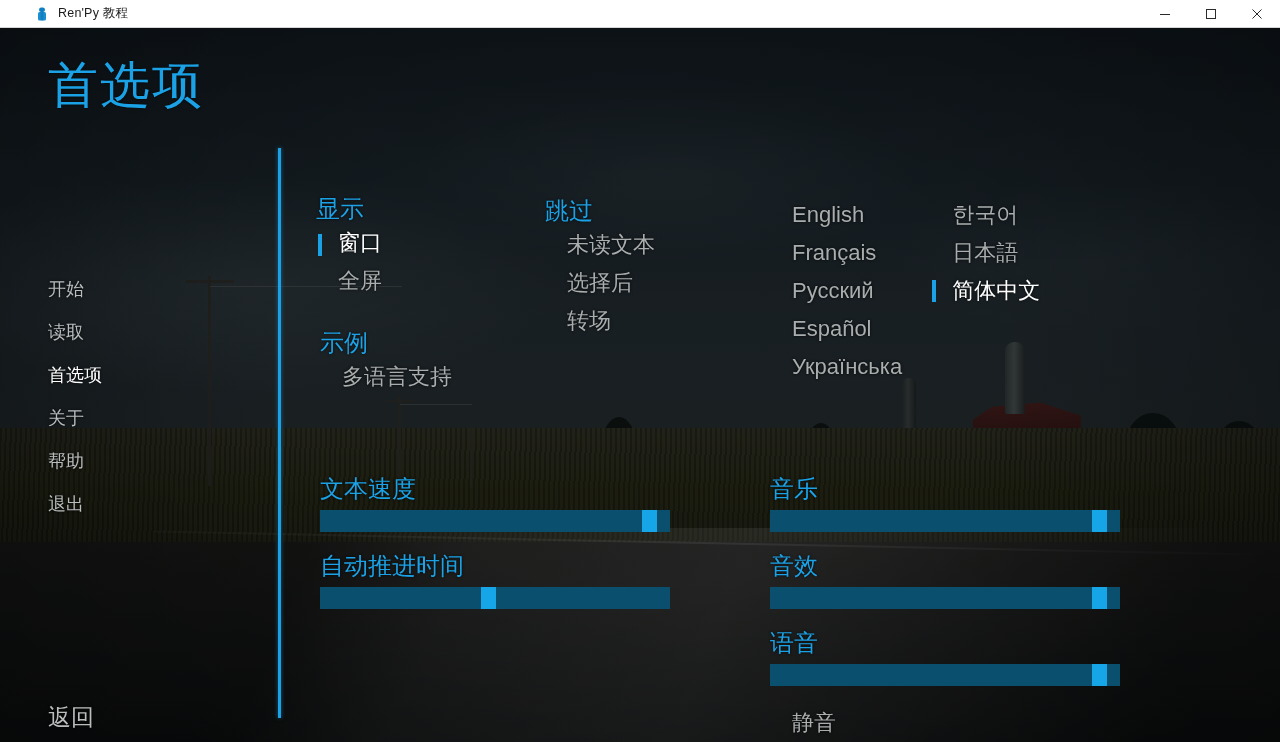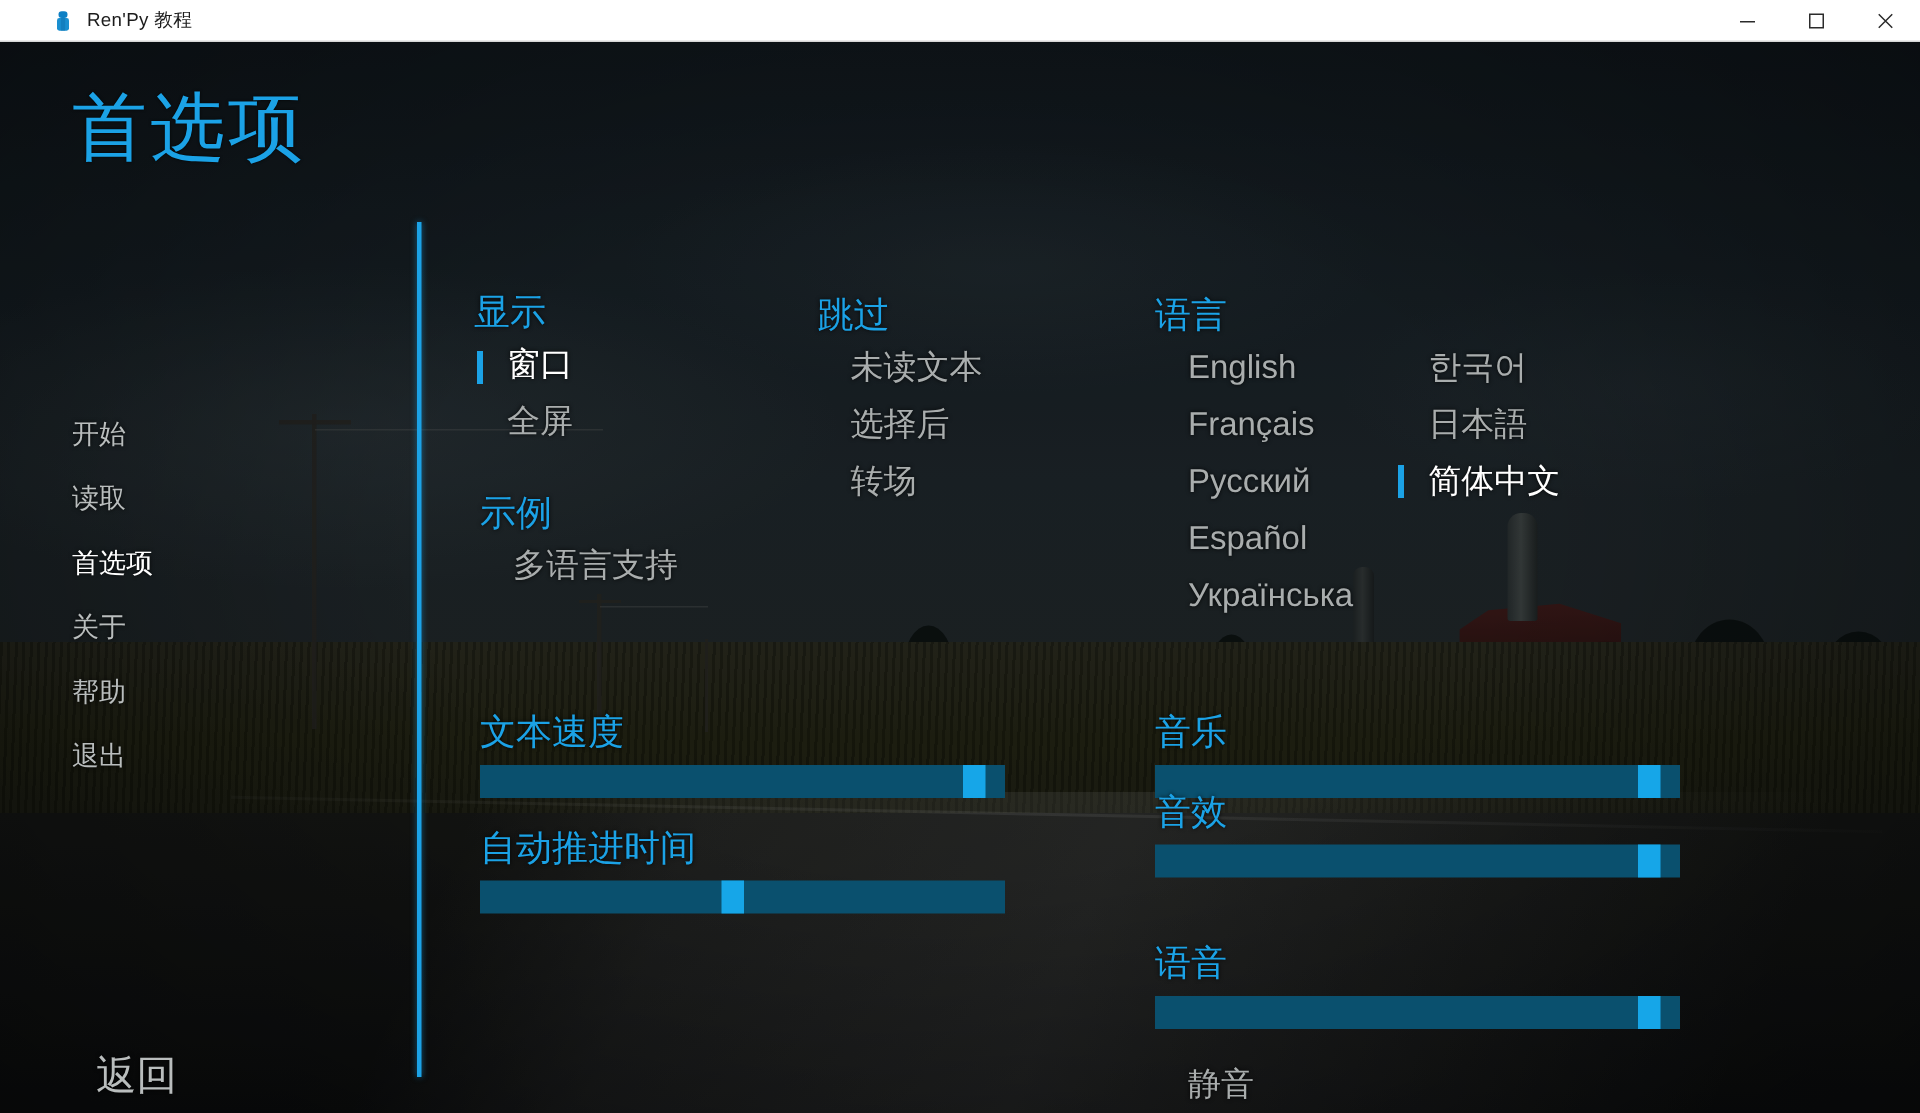--- a/index.html
+++ b/index.html
@@ -121,22 +121,22 @@
 
   
   #navmenu { position: absolute; left: 48px; top: 240px; }
   .nav-item {
     font-size: 18px; line-height: 43px; color: #b9bdbd;
     text-shadow: 0 0 3px rgba(0,0,0,.9);
     cursor: pointer; white-space: nowrap;
   }
   .nav-item.sel { color: #ffffff; }
   #navquit {
-    position: absolute; left: 64px; top: 674px;
-    font-size: 27px; line-height: 30px; color: #b9bdbd;
+    position: absolute; left: 48px; top: 674px;
+    font-size: 23px; line-height: 30px; color: #b9bdbd;
     text-shadow: 0 0 3px rgba(0,0,0,.9); cursor: pointer;
   }
 
   
   .pref-label {
     font-size: 24px; line-height: 30px; color: #1ba2e6;
     text-shadow: 0 0 3px rgba(0,0,0,.85); white-space: nowrap;
   }
   .choice {
     position: relative; font-size: 22px; line-height: 38px;
@@ -165,21 +165,21 @@
     background: #0a506e; cursor: pointer;
   }
   .track .thumb {
     position: absolute; top: 0; width: 15px; height: 22px;
     background: #16a6e8;
   }
 
   #sl-textspeed { left: 320px; top: 446px; }
   #sl-autoforward { left: 320px; top: 523px; }
   #sl-music { left: 770px; top: 446px; }
-  #sl-sound { left: 770px; top: 499px; }
+  #sl-sound { left: 770px; top: 523px; }
   #sl-voice { left: 770px; top: 600px; }
 
   #mute-row { position: absolute; left: 770px; top: 678px; }
   #mute-row .choice { line-height: 34px; }
 </style>
 </head>
 <body>
 
 <div id="app">
 
@@ -273,21 +273,20 @@
     </div>
 
     <div id="blk-skip">
       <div class="pref-label">跳过</div>
       <div class="choice">未读文本</div>
       <div class="choice">选择后</div>
       <div class="choice">转场</div>
     </div>
 
     <div id="blk-lang">
-      <div class="pref-label">语言</div>
       <div id="lang-cols">
         <div id="lang-col-a">
           <div class="choice">English</div>
           <div class="choice">Français</div>
           <div class="choice">Русский</div>
           <div class="choice">Español</div>
           <div class="choice">Українська</div>
         </div>
         <div id="lang-col-b">
           <div class="choice">한국어</div>

